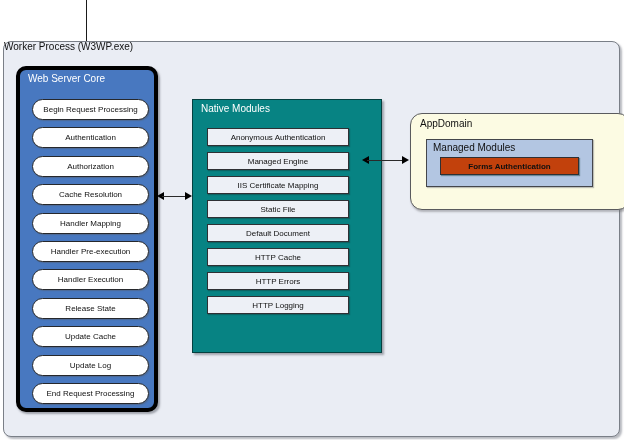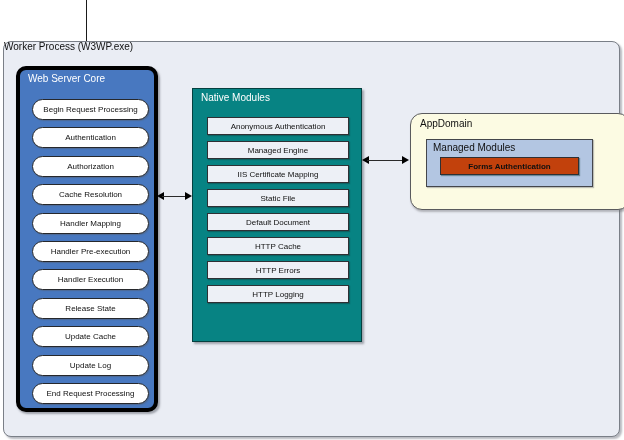--- a/index.html
+++ b/index.html
@@ -31,21 +31,21 @@
   .pill{
     box-sizing:border-box;height:21px;background:#ffffff;
     border:1px solid #26282c;border-radius:10.5px;
     display:flex;align-items:center;justify-content:center;
     font-size:8px;white-space:nowrap;
     box-shadow:1px 1px 1px rgba(85,90,100,.45);
   }
 
   
   .native{
-    left:192px;top:88px;width:170px;height:254px;
+    left:192px;top:99px;width:190px;height:254px;
     background:#078383;border:1px solid #05403f;
     box-shadow:1.5px 2px 2px rgba(85,90,100,.5);
   }
   .native .lbl{color:#ffffff;left:8px;top:4px;}
   .module-list{
     position:absolute;left:14px;top:28px;width:142px;
     display:flex;flex-direction:column;gap:6px;
   }
   .module{
     box-sizing:border-box;height:18px;background:#edf0f6;

